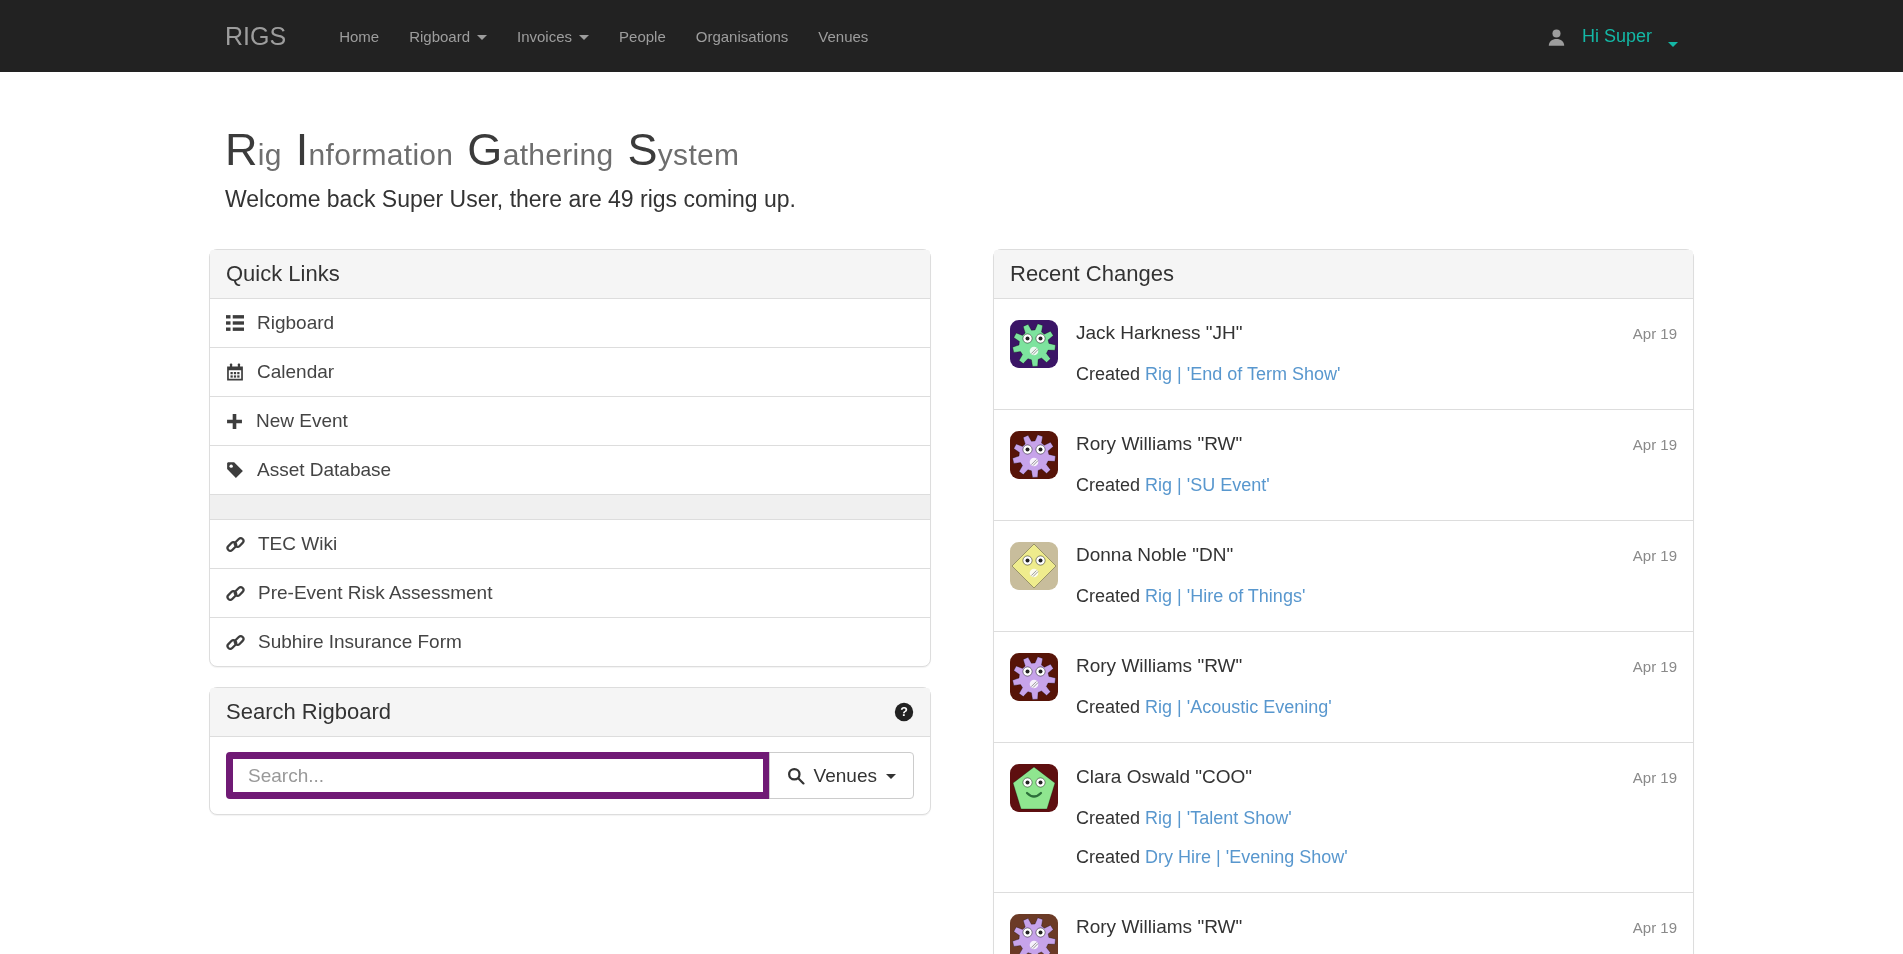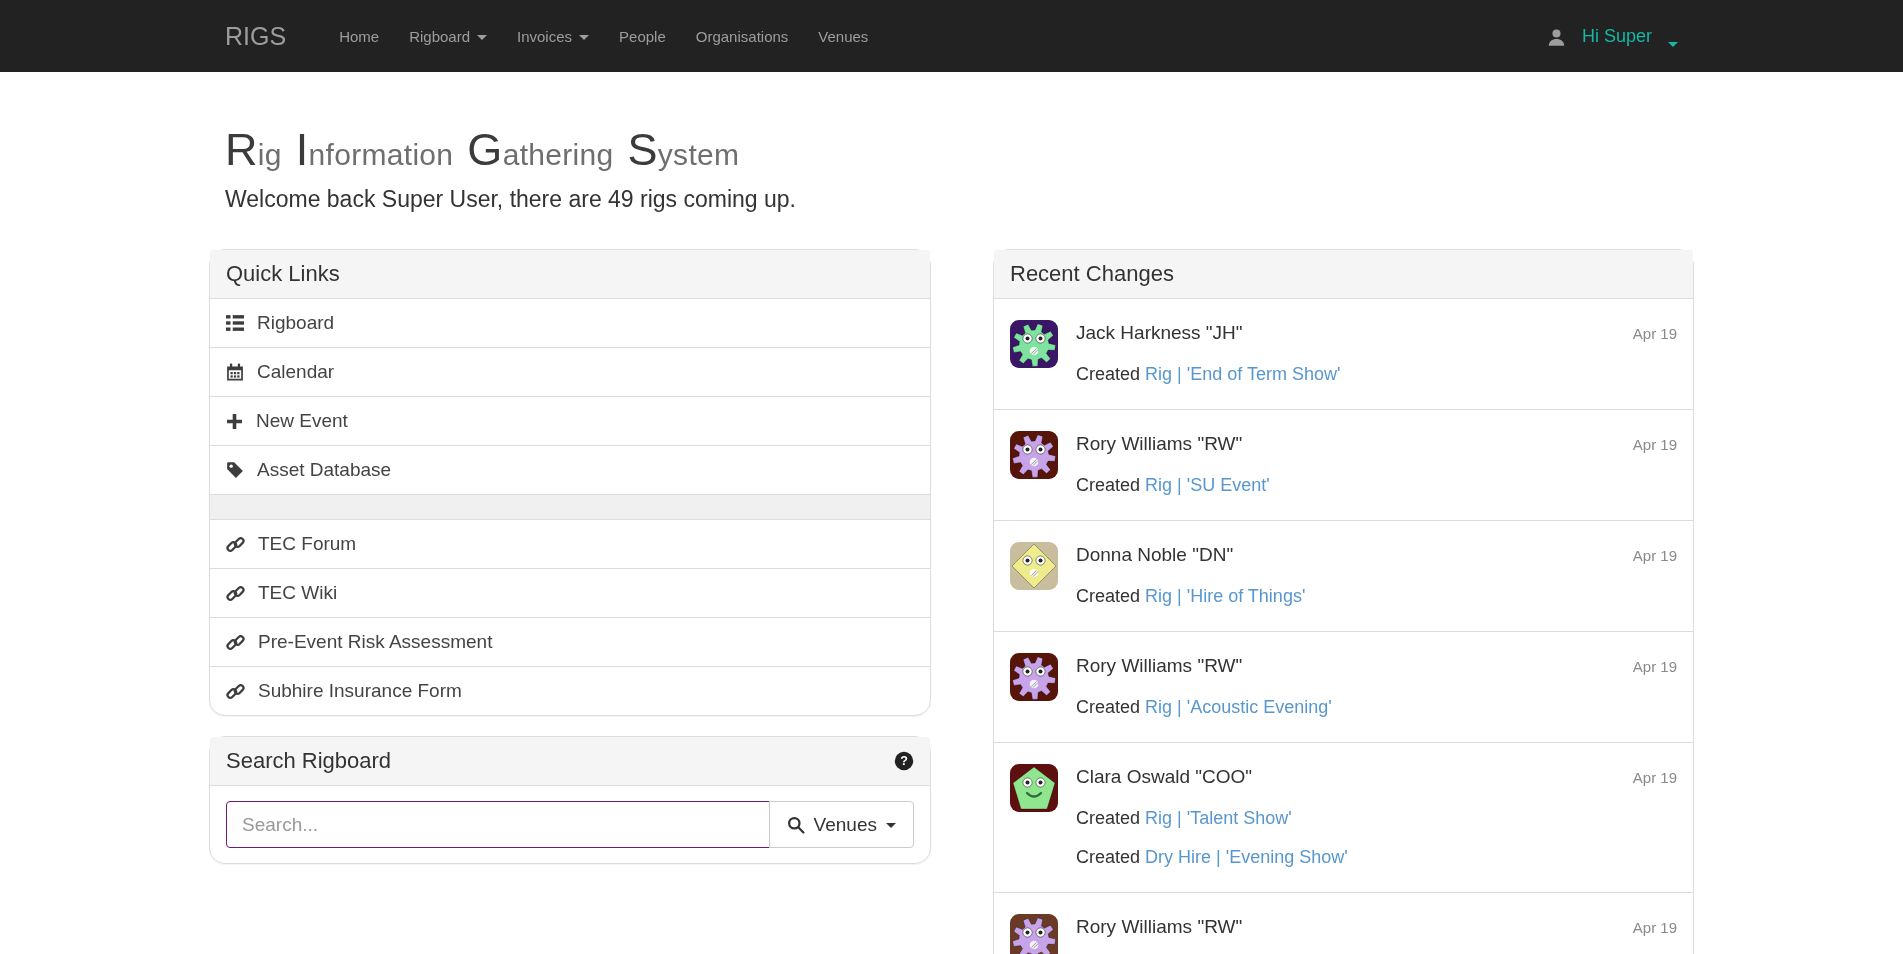--- a/index.html
+++ b/index.html
@@ -26,37 +26,37 @@
   h1 { margin:52px 0 10px; font-weight:400; letter-spacing:.3px; }
   .word { margin-right:14px; white-space:nowrap; }
   .word-initial { font-size:45px; color:#3b3b3b; }
   .word-rest { font-size:30px; color:#6e6e6e; }
   .welcome { font-size:23px; margin:0 0 36px; color:#333; }
   .row { display:flex; gap:62px; align-items:flex-start; padding:0 1px; }
   .col-left { width:722px; flex:none; }
   .col-right { flex:1; min-width:0; }
 
   
-  .panel { border:1px solid #ddd; border-radius:16px; background:#fff; box-shadow:0 1px 1px rgba(0,0,0,.05); }
+  .panel { border:1px solid #ddd; border-radius:8px; background:#fff; box-shadow:0 1px 1px rgba(0,0,0,.05); }
   .panel-heading { background:#f5f5f5; border-bottom:1px solid #ddd; padding:11px 16px; font-size:22px; color:#333;
                    border-radius:3px 3px 0 0; display:flex; align-items:center; justify-content:space-between; }
 
   
   .ql-list { list-style:none; margin:0; padding:0; }
   .ql-item { display:flex; align-items:center; gap:13px; padding:13px 16px; font-size:19px; color:#444; cursor:pointer; }
   .ql-item + .ql-item, .ql-item + .ql-separator, .ql-separator + .ql-item { border-top:1px solid #ddd; }
   .ql-separator { height:25px; background:#f0f0f0; }
   .icon svg { display:block; }
 
   
   .search-panel { margin-top:20px; }
   .help-btn { cursor:pointer; display:flex; }
   .search-body { padding:15px 16px; }
   .input-group { display:flex; width:100%; }
-  .search-input { flex:1; height:47px; border:1px solid #701a75; border-radius:4px 0 0 4px; padding:2px 15px;
+  .search-input { flex:1; height:47px; border:7px solid #701a75; border-radius:4px 0 0 4px; padding:2px 15px;
                   font-size:19px; color:#555; font-family:"Liberation Sans", sans-serif; outline:none; }
   .search-input::placeholder { color:#999; }
   .search-btn { height:47px; margin-left:-1px; border:1px solid #ccc; border-radius:0 4px 4px 0; background:#fff;
                 font-size:19px; color:#333; padding:0 17px; display:flex; align-items:center; gap:9px; cursor:pointer;
                 font-family:"Liberation Sans", sans-serif; }
 
   
   .rc-row { display:flex; gap:18px; padding:21px 16px 23px; }
   .rc-row + .rc-row { border-top:1px solid #ddd; }
   .rc-avatar { width:48px; height:48px; flex:none; }
@@ -167,29 +167,20 @@
               <span>Asset Database</span>
             </li>
             <li class="ql-separator"></li>
             <li class="ql-item">
               <span class="icon">
                 <svg width="19" height="19" viewBox="0 0 16 16" fill="none" stroke="#3d3d3d" stroke-width="1.9">
                   <rect x="0.8" y="7.4" width="8.2" height="4.6" rx="2.3" transform="rotate(-45 4.9 9.7)"></rect>
                   <rect x="7" y="4" width="8.2" height="4.6" rx="2.3" transform="rotate(-45 11.1 6.3)"></rect>
                 </svg>
               </span>
-              <span>TEC Forum</span>
-            </li>
-            <li class="ql-item">
-              <span class="icon">
-                <svg width="19" height="19" viewBox="0 0 16 16" fill="none" stroke="#3d3d3d" stroke-width="1.9">
-                  <rect x="0.8" y="7.4" width="8.2" height="4.6" rx="2.3" transform="rotate(-45 4.9 9.7)"></rect>
-                  <rect x="7" y="4" width="8.2" height="4.6" rx="2.3" transform="rotate(-45 11.1 6.3)"></rect>
-                </svg>
-              </span>
               <span>TEC Wiki</span>
             </li>
             <li class="ql-item">
               <span class="icon">
                 <svg width="19" height="19" viewBox="0 0 16 16" fill="none" stroke="#3d3d3d" stroke-width="1.9">
                   <rect x="0.8" y="7.4" width="8.2" height="4.6" rx="2.3" transform="rotate(-45 4.9 9.7)"></rect>
                   <rect x="7" y="4" width="8.2" height="4.6" rx="2.3" transform="rotate(-45 11.1 6.3)"></rect>
                 </svg>
               </span>
               <span>Pre-Event Risk Assessment</span>

